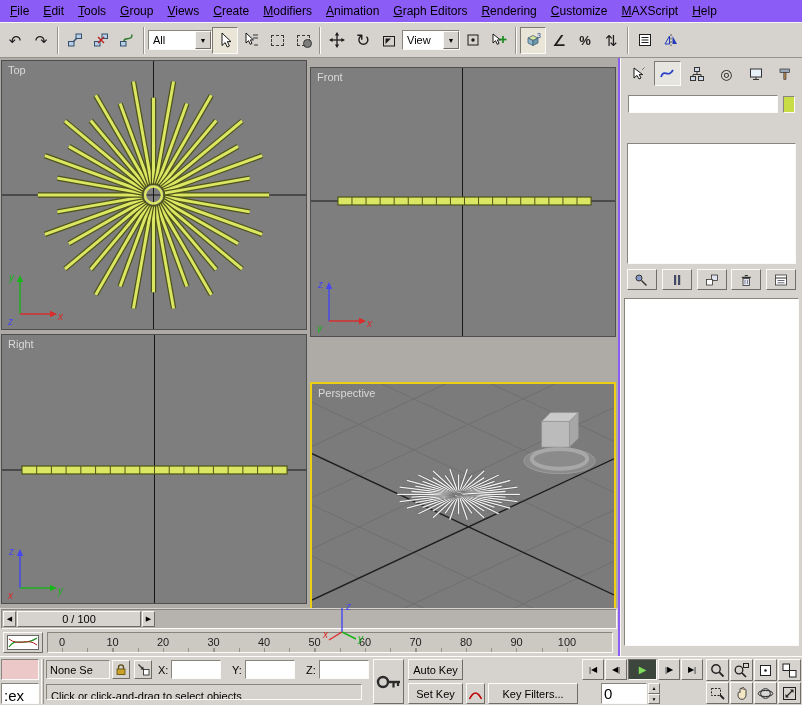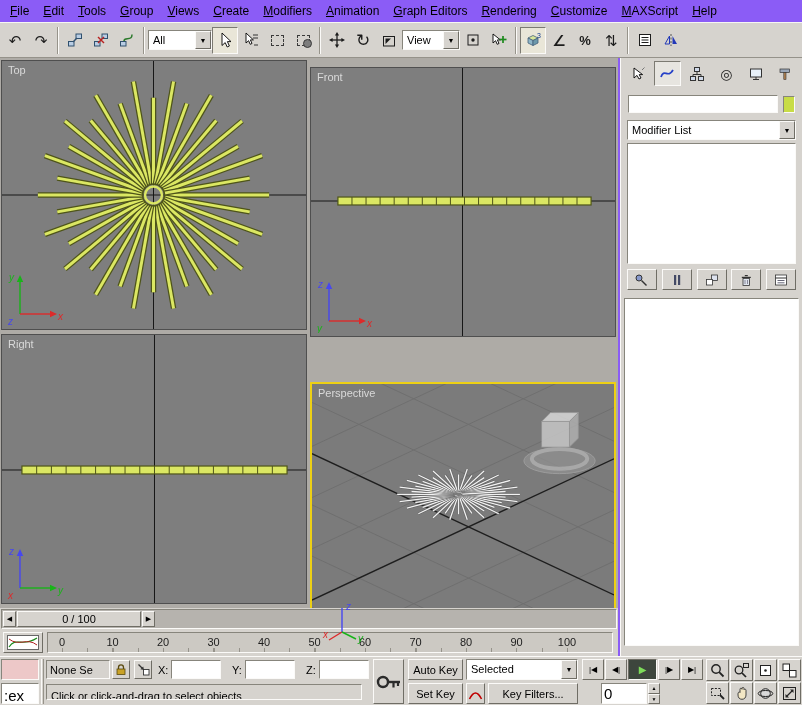--- a/index.html
+++ b/index.html
@@ -553,24 +553,20 @@
           <rect x="6.8" y="6.5" width="2.2" height="7" fill="#b08050" stroke="#333" stroke-width="0.6"></rect>
         </svg>
       </div>
     </div>
 
     <div id="cp-namerow">
       <input id="cp-name" value="" style="">
       <div id="cp-swatch" style="background: rgb(200, 220, 70);"></div>
     </div>
 
-    <div class="combo" id="cp-modlist">
-      <span class="cval">Modifier List</span>
-      <span class="cbtn">▼</span>
-    </div>
 
     <div id="cp-stack"></div>
 
     <div id="cp-stackbtns">
       <div class="stackbtn">
         <svg width="16" height="14">
           <circle cx="5" cy="5" r="3" fill="#8899cc" stroke="#333"></circle>
           <line x1="7.5" y1="7.5" x2="12.5" y2="12.5" stroke="#333" stroke-width="1.4"></line>
         </svg>
       </div>
@@ -677,24 +673,20 @@
         <circle cx="8" cy="20" r="5" fill="none" stroke="#2b2b2b" stroke-width="2.4"></circle>
         <line x1="13" y1="20" x2="25" y2="20" stroke="#2b2b2b" stroke-width="2.4"></line>
         <line x1="18.5" y1="20" x2="18.5" y2="25.5" stroke="#2b2b2b" stroke-width="2.2"></line>
         <line x1="23" y1="20" x2="23" y2="24" stroke="#2b2b2b" stroke-width="2.2"></line>
       </svg>
     </div>
 
     <div class="sb btn" style="left:408px;top:2px;width:55px;height:21px">Auto Key</div>
     <div class="sb btn" style="left:408px;top:26px;width:55px;height:21px">Set Key</div>
 
-    <div class="sb combo" style="left:466px;top:2px;width:112px;height:21px">
-      <span class="cval">Selected</span>
-      <span class="cbtn">▼</span>
-    </div>
     <div class="sb btn" style="left:466px;top:26px;width:19px;height:21px">
       <svg width="15" height="14">
         <path d="M1.5,12 Q7.5,0 13.5,12" fill="none" stroke="#c00000" stroke-width="1.6"></path>
       </svg>
     </div>
     <div class="sb btn" style="left:488px;top:26px;width:90px;height:21px">Key Filters...</div>
 
     <div class="sb btn" style="left:582px;top:2px;width:22px;height:21px;font-size:8px">
         <span>|◀</span>
       </div>

